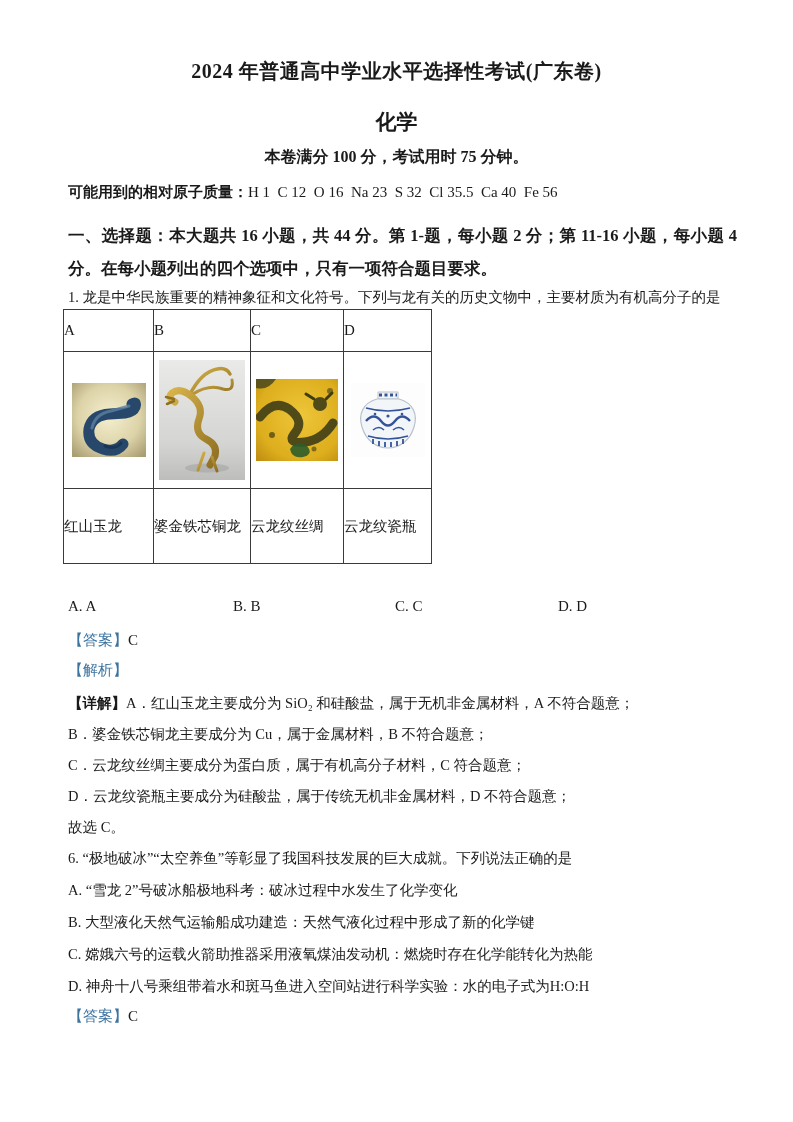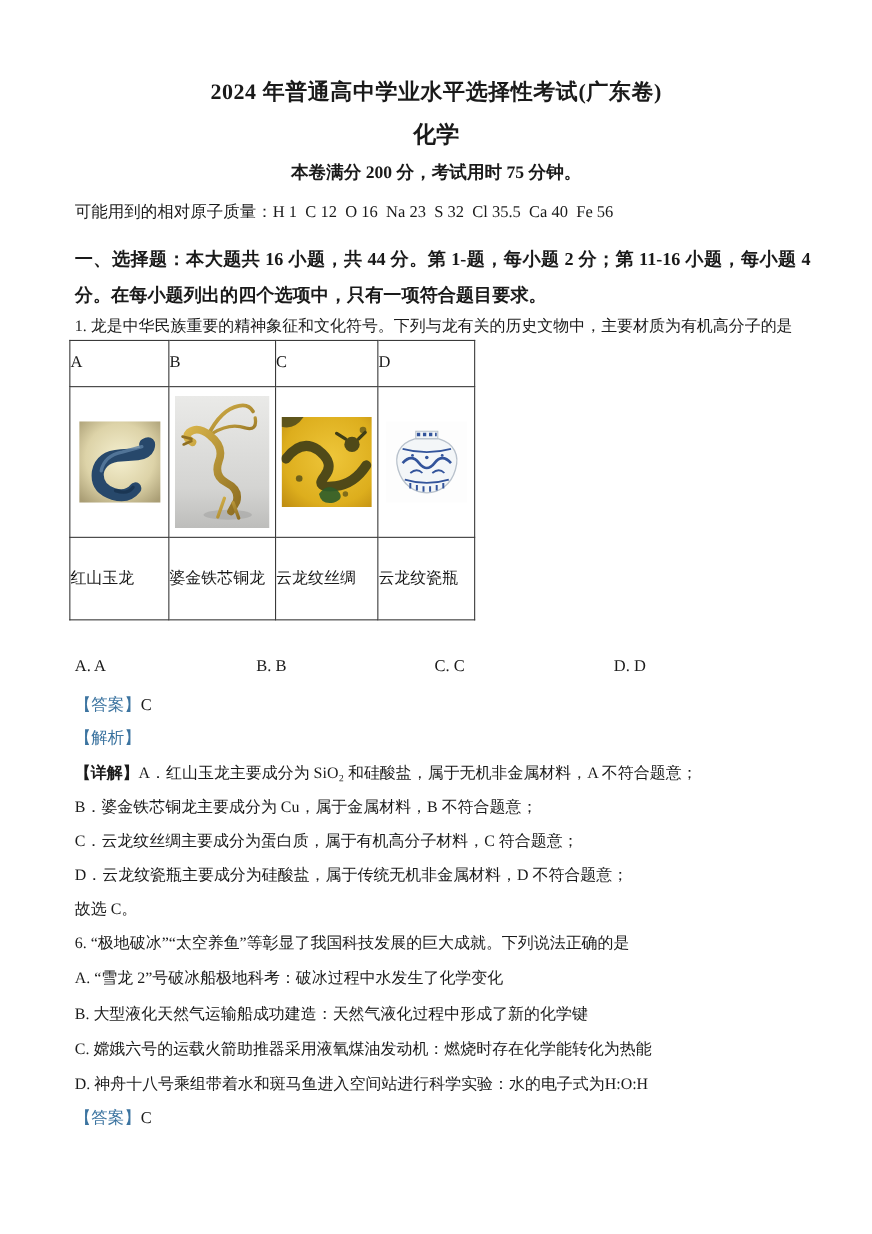--- a/index.html
+++ b/index.html
@@ -1,24 +1,24 @@
 <!DOCTYPE html>
 <html style="--accent: #3c74a0;"><head>
 <meta charset="utf-8">
 <style>
   html,body{margin:0;padding:0;background:#ffffff;}
   body{width:793px;height:1122px;font-family:"Liberation Serif","DejaVu Serif",serif;color:#1a1a1a;}
   .page{position:relative;width:793px;height:1122px;background:#fff;overflow:hidden;}
   .abs{position:absolute;}
   .center{left:0;right:0;text-align:center;}
-  .title{top:70px;font-size:20px;font-weight:bold;letter-spacing:.5px;}
+  .title{top:58px;font-size:20px;font-weight:bold;letter-spacing:.5px;}
   .subject{top:108px;font-size:21px;font-weight:bold;}
   .exam-info{top:147px;font-size:16px;font-weight:bold;}
   .atomic{top:183px;left:68px;right:40px;font-size:15px;}
-  .atomic .label{font-weight:normal;}
+  .atomic .label{font-weight:bold;}
   .atomic .values{white-space:pre;}
   .section-header{top:219px;left:68px;right:56px;font-size:16.5px;font-weight:bold;line-height:33px;text-align:justify;}
   .q-stem{left:68px;right:44px;font-size:14.5px;line-height:20px;}
   .q1-stem{top:287px;}
   .q2-stem{top:848px;}
   table.artifact{position:absolute;left:63px;top:309px;border-collapse:collapse;table-layout:fixed;}
   table.artifact td{border:1px solid #3a3a3a;padding:0;vertical-align:middle;}
   td.hdr{height:41px;font-size:15px;padding-left:9px;vertical-align:middle;}
   td.img{height:136px;text-align:center;}
   td.img .imgwrap{display:flex;align-items:center;justify-content:center;height:136px;}
@@ -30,21 +30,21 @@
   .detail{left:68px;right:40px;font-size:14.5px;line-height:20px;}
   svg{display:block;}
 </style>
 </head>
 <body>
 
 <div class="page">
 
   <div class="abs center title">2024 年普通高中学业水平选择性考试(广东卷)</div>
   <div class="abs center subject">化学</div>
-  <div class="abs center exam-info">本卷满分 200 分，考试用时 75 分钟。</div>
+  <div class="abs center exam-info">本卷满分 100 分，考试用时 75 分钟。</div>
 
   <div class="abs atomic">
     <span class="label">可能用到的相对原子质量：</span><span class="values">H 1  C 12  O 16  Na 23  S 32  Cl 35.5  Ca 40  Fe 56</span>
   </div>
 
   <div class="abs section-header">一、选择题：本大题共 16 小题，共 44 分。第 1-题，每小题 2 分；第 11-16 小题，每小题 4 分。在每小题列出的四个选项中，只有一项符合题目要求。</div>
 
   <div class="abs q-stem q1-stem">1. 龙是中华民族重要的精神象征和文化符号。下列与龙有关的历史文物中，主要材质为有机高分子的是</div>
 
   <table class="artifact">

